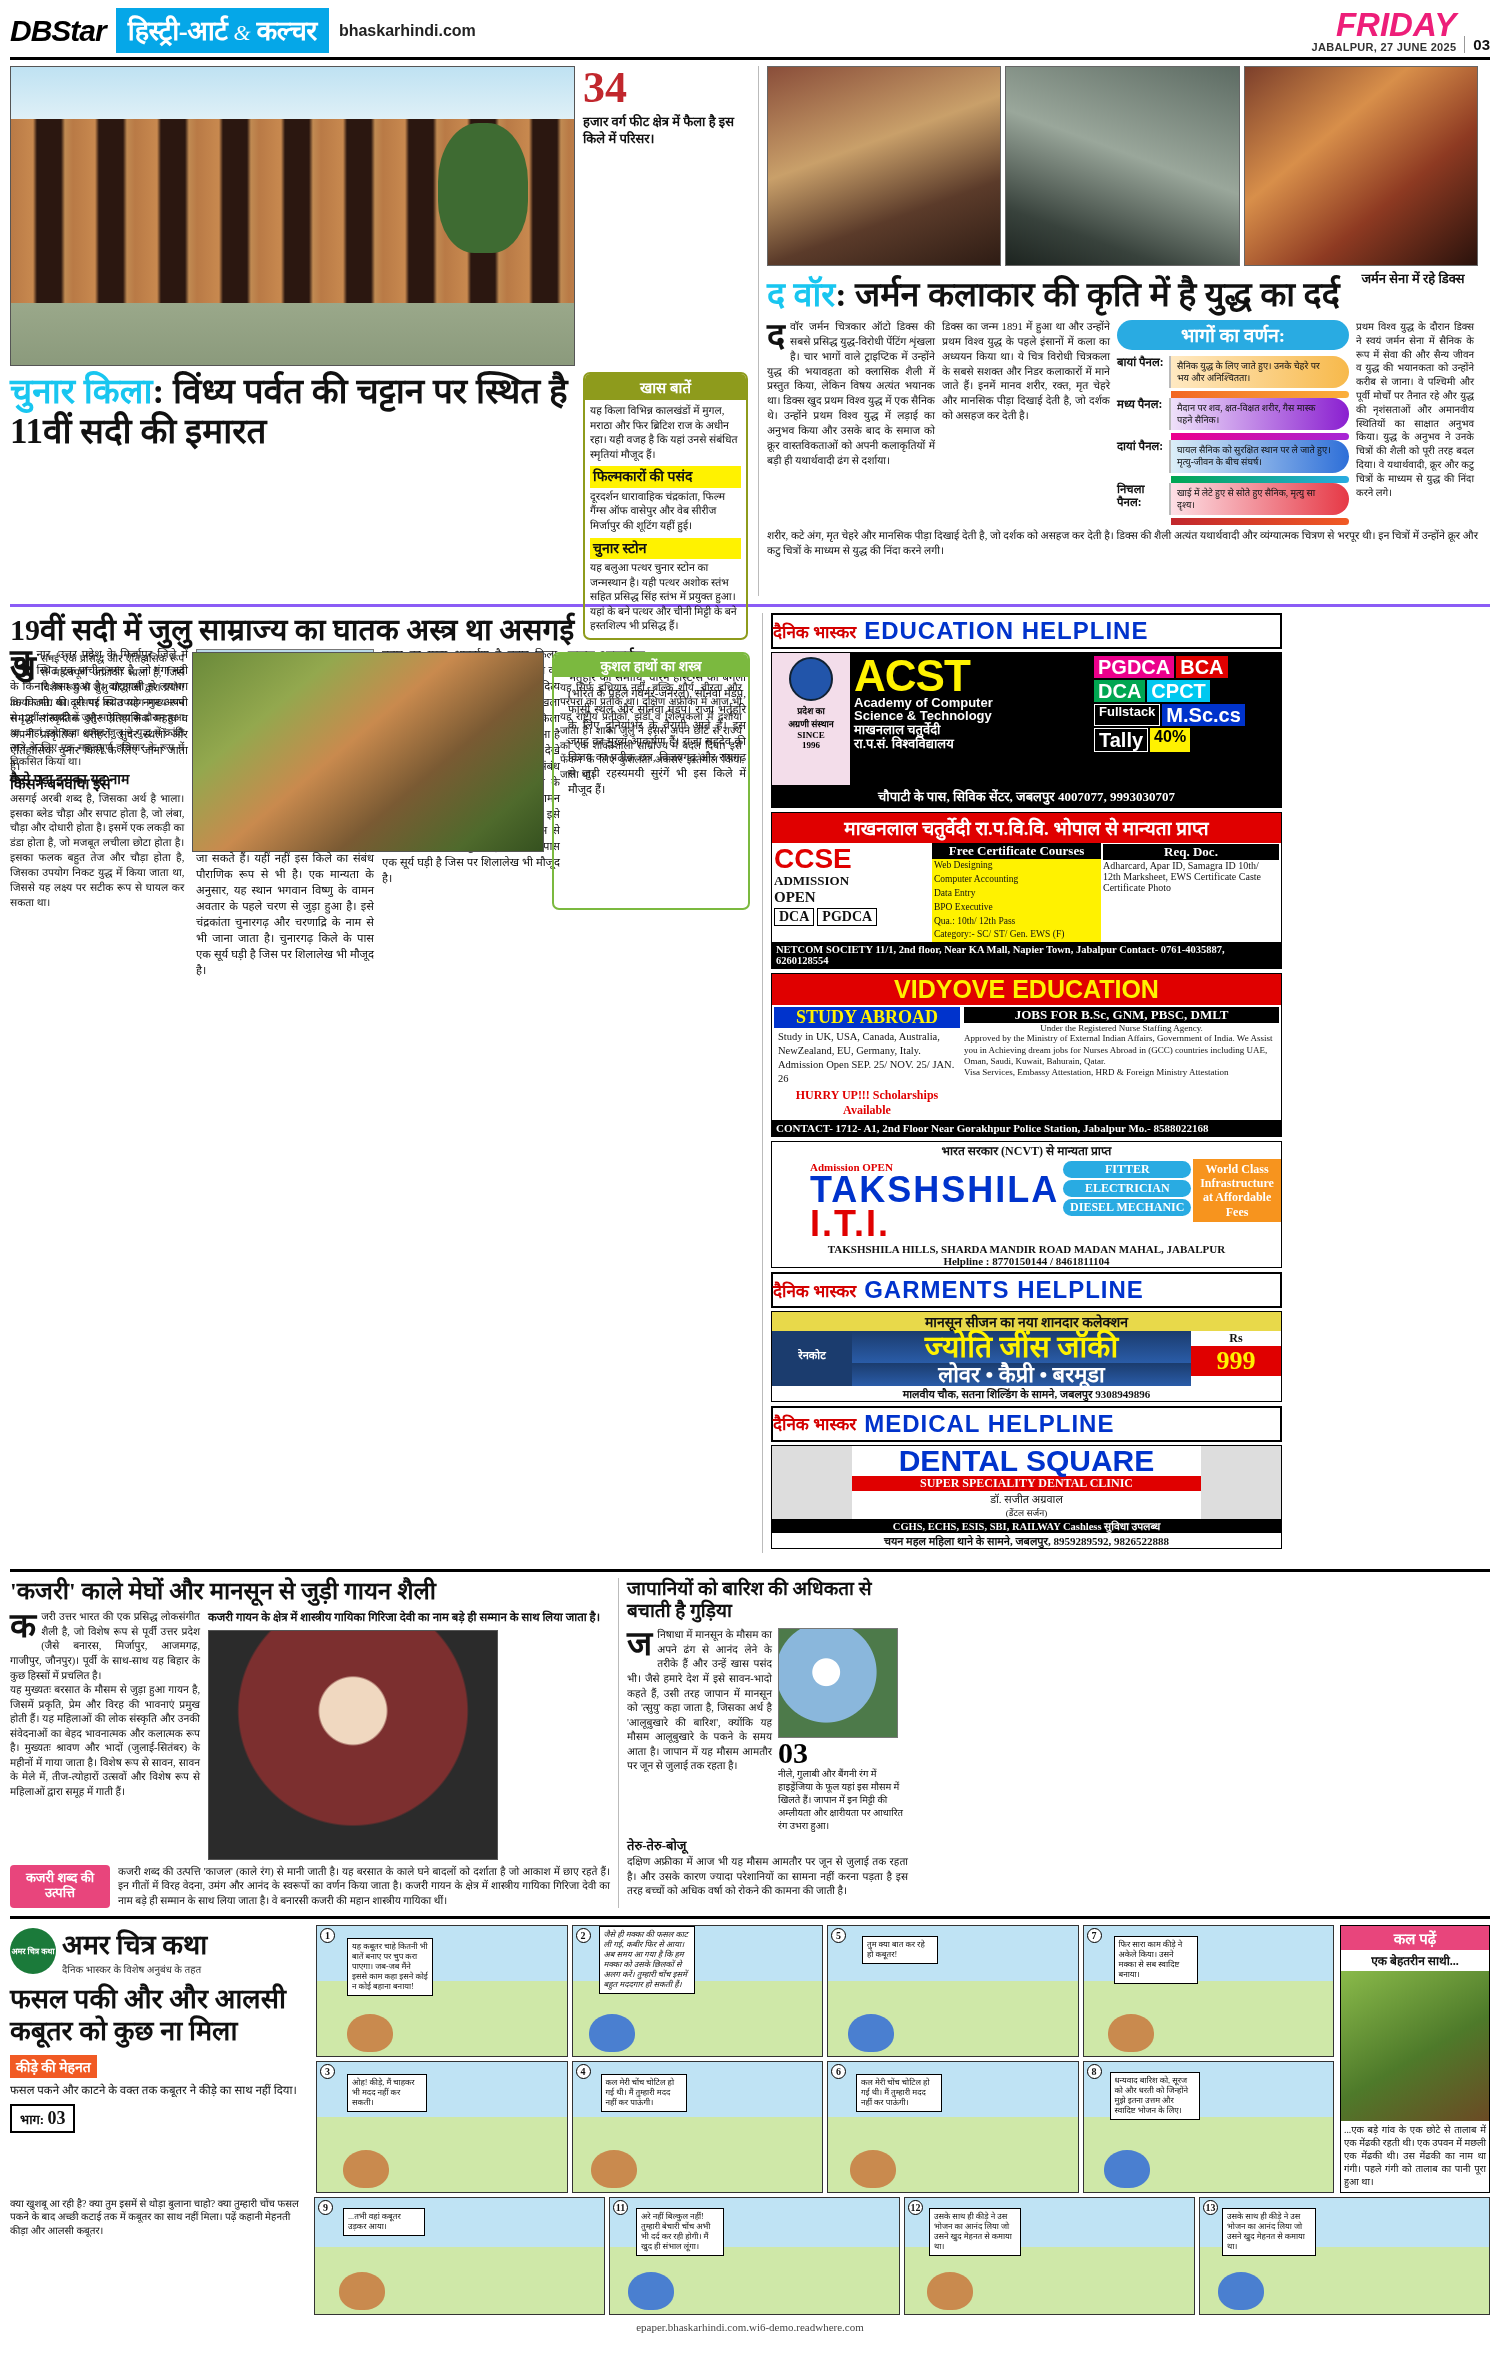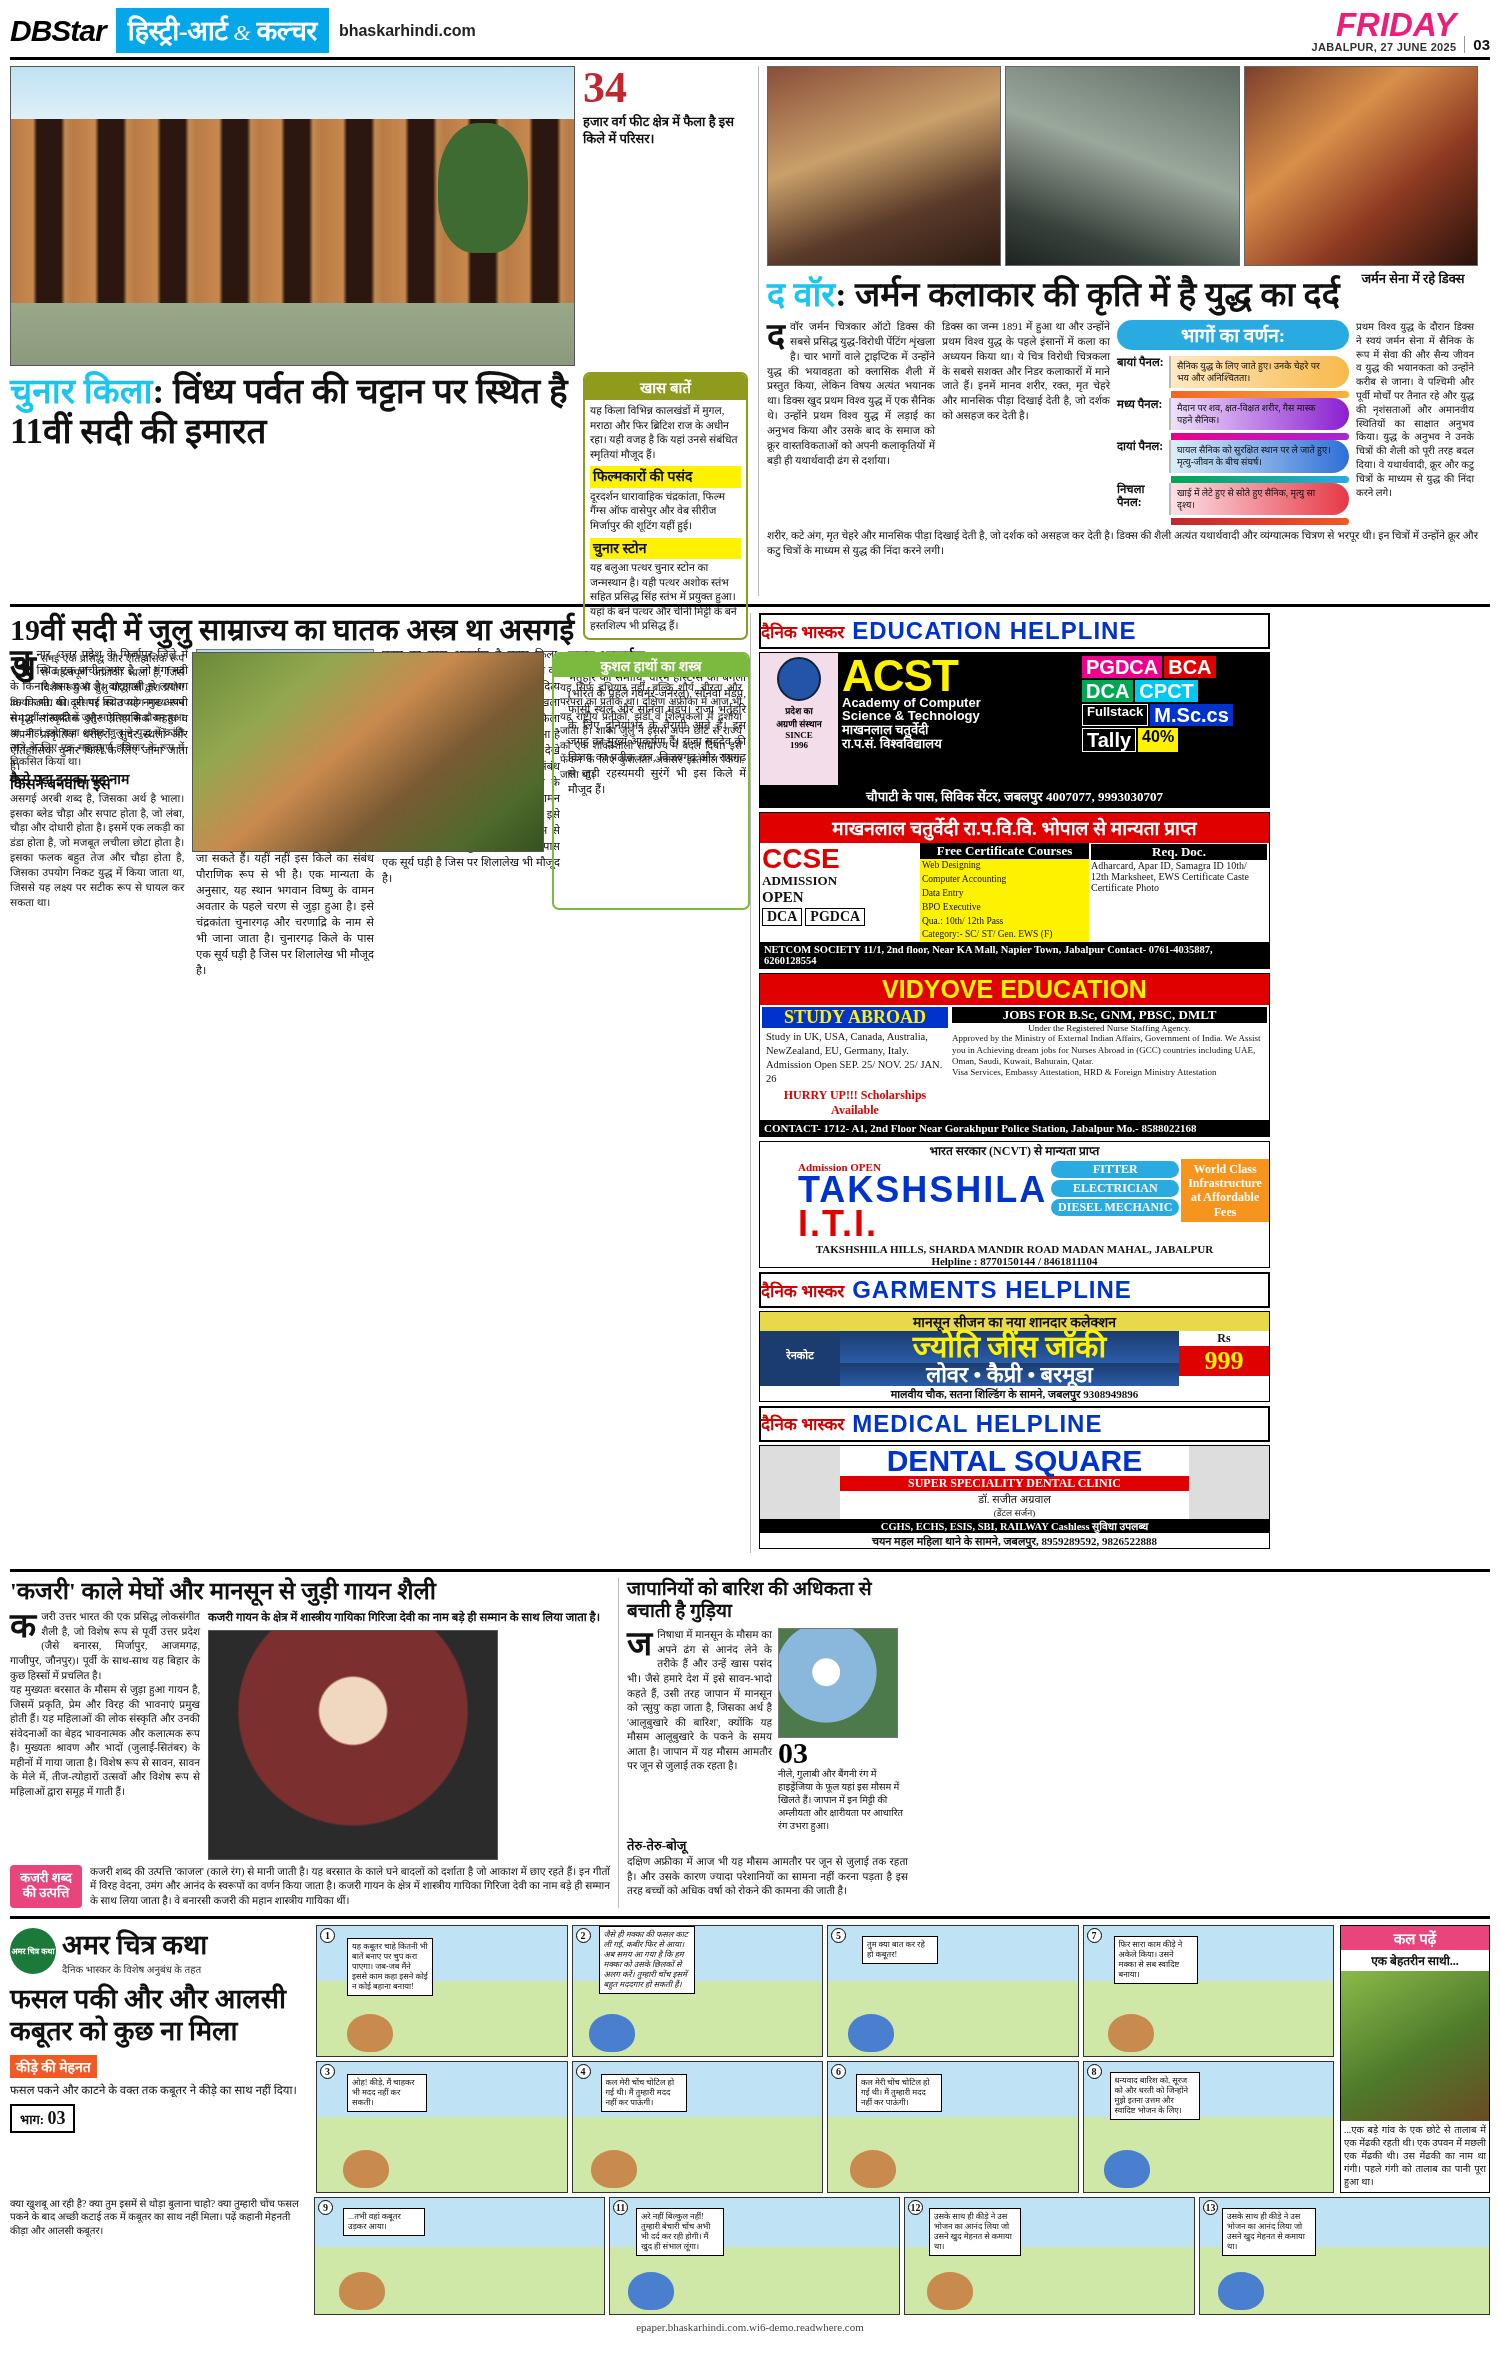--- a/index.html
+++ b/index.html
@@ -80,42 +80,42 @@
   .bh1u { height:7px; background: linear-gradient(90deg,#F26522,#FBB03B); border-radius:0 6px 6px 0; margin:-4px 0 0 54px;}
   .bh2 { background: linear-gradient(90deg,#EFE1FA,#8A1FD0);}
   .bh2u { height:7px; background: linear-gradient(90deg,#EC008C,#A626D6); border-radius:0 6px 6px 0; margin:-4px 0 0 54px;}
   .bh3 { background: linear-gradient(90deg,#DCEFF8,#2E6FD8);}
   .bh3u { height:7px; background: linear-gradient(90deg,#00A651,#29ABE2); border-radius:0 6px 6px 0; margin:-4px 0 0 54px;}
   .bh4 { background: linear-gradient(90deg,#FDE0E6,#E63946);}
   .bh4u { height:7px; background: linear-gradient(90deg,#C1272D,#F15A24); border-radius:0 6px 6px 0; margin:-4px 0 0 54px;}
   .dicks-col { width: 118px; font-size:10px; line-height:1.38; text-align:justify;}
 
   
-  .zulu { margin-top: 8px; border-top: 3px solid #000000; padding-top: 6px; display:flex; gap:0;}
+  .zulu { margin-top: 8px; border-top: 3px solid #8b5cf6; padding-top: 6px; display:flex; gap:12px;}
   .zulu-left { width: 740px; }
   .zulu-head { font-size: 30px; font-weight: bold; line-height:1.12; }
   .zulu-body { display:flex; gap:8px; margin-top:5px;}
   .z-col { width: 176px; font-size:10.6px; line-height:1.4; text-align:justify;}
   .z-col h4 { font-size:14px; font-weight:bold; margin-bottom:2px;}
   .zuluimg { width: 355px; height: 200px; border:1px solid #555;
     background: linear-gradient(140deg,#6a8a3a 0%, #93a84e 25%, #c98a4e 45%, #7a5a33 65%, #4f6a2c 85%, #35511f 100%); }
   .kushal-box { width:200px; border:2px solid #7BB93F; border-radius:7px; overflow:hidden;}
   .kushal-hd { background:#7BB93F; color:#fff; text-align:center; font-weight:bold; font-size:14px; padding:2px 0;}
   .kushal-body { font-size:10.4px; line-height:1.4; padding:4px 6px; text-align:justify;}
 
   
   .kajri { margin-top: 16px; border-top: 3px solid #000; padding-top: 6px; display:flex; gap:8px;}
   .kajri-left { width: 600px;}
   .kajri-head { font-size: 24px; font-weight:bold; line-height:1.15;}
   .kajri-cols { display:flex; gap:8px; margin-top:5px;}
   .k-col { width: 190px; font-size:10.4px; line-height:1.4; text-align:justify;}
   .singerimg { width: 290px; height: 230px; border:1px solid #555;
     background: radial-gradient(circle at 50% 35%, #f0d8c0 0 16%, #7c2f2f 17% 55%, #2b2b2b 56% 100%); }
   .kajri-badge { background:#E8457C; color:#fff; font-weight:bold; font-size:13px; text-align:center;
-                 padding:5px 4px; border-radius:4px; line-height:1.2; width:72px;}
+                 padding:5px 4px; border-radius:4px; line-height:1.2; width:100px;}
   .japan-box { width: 290px; }
   .japan-head { font-size: 19px; font-weight:bold; line-height:1.2;}
   .hydimg { width:120px; height:110px; border:1px solid #777;
             background: radial-gradient(circle at 40% 40%,#fff 0 14%, #8ab7dc 15% 52%, #4d7a4a 53% 100%);}
   .bignum { font-size:30px; font-weight:bold; color:#000; line-height:1;}
 
   
   .adcol { width: 520px; }
   .ad-hd { border:2px solid #000; display:flex; align-items:center; justify-content:flex-start; gap:8px; padding:2px 0; margin-bottom:3px; background:#fff;}
   .ad-hd .db { color:#D40000; font-weight:bold; font-size:17px; font-family:"Liberation Serif",serif;}

